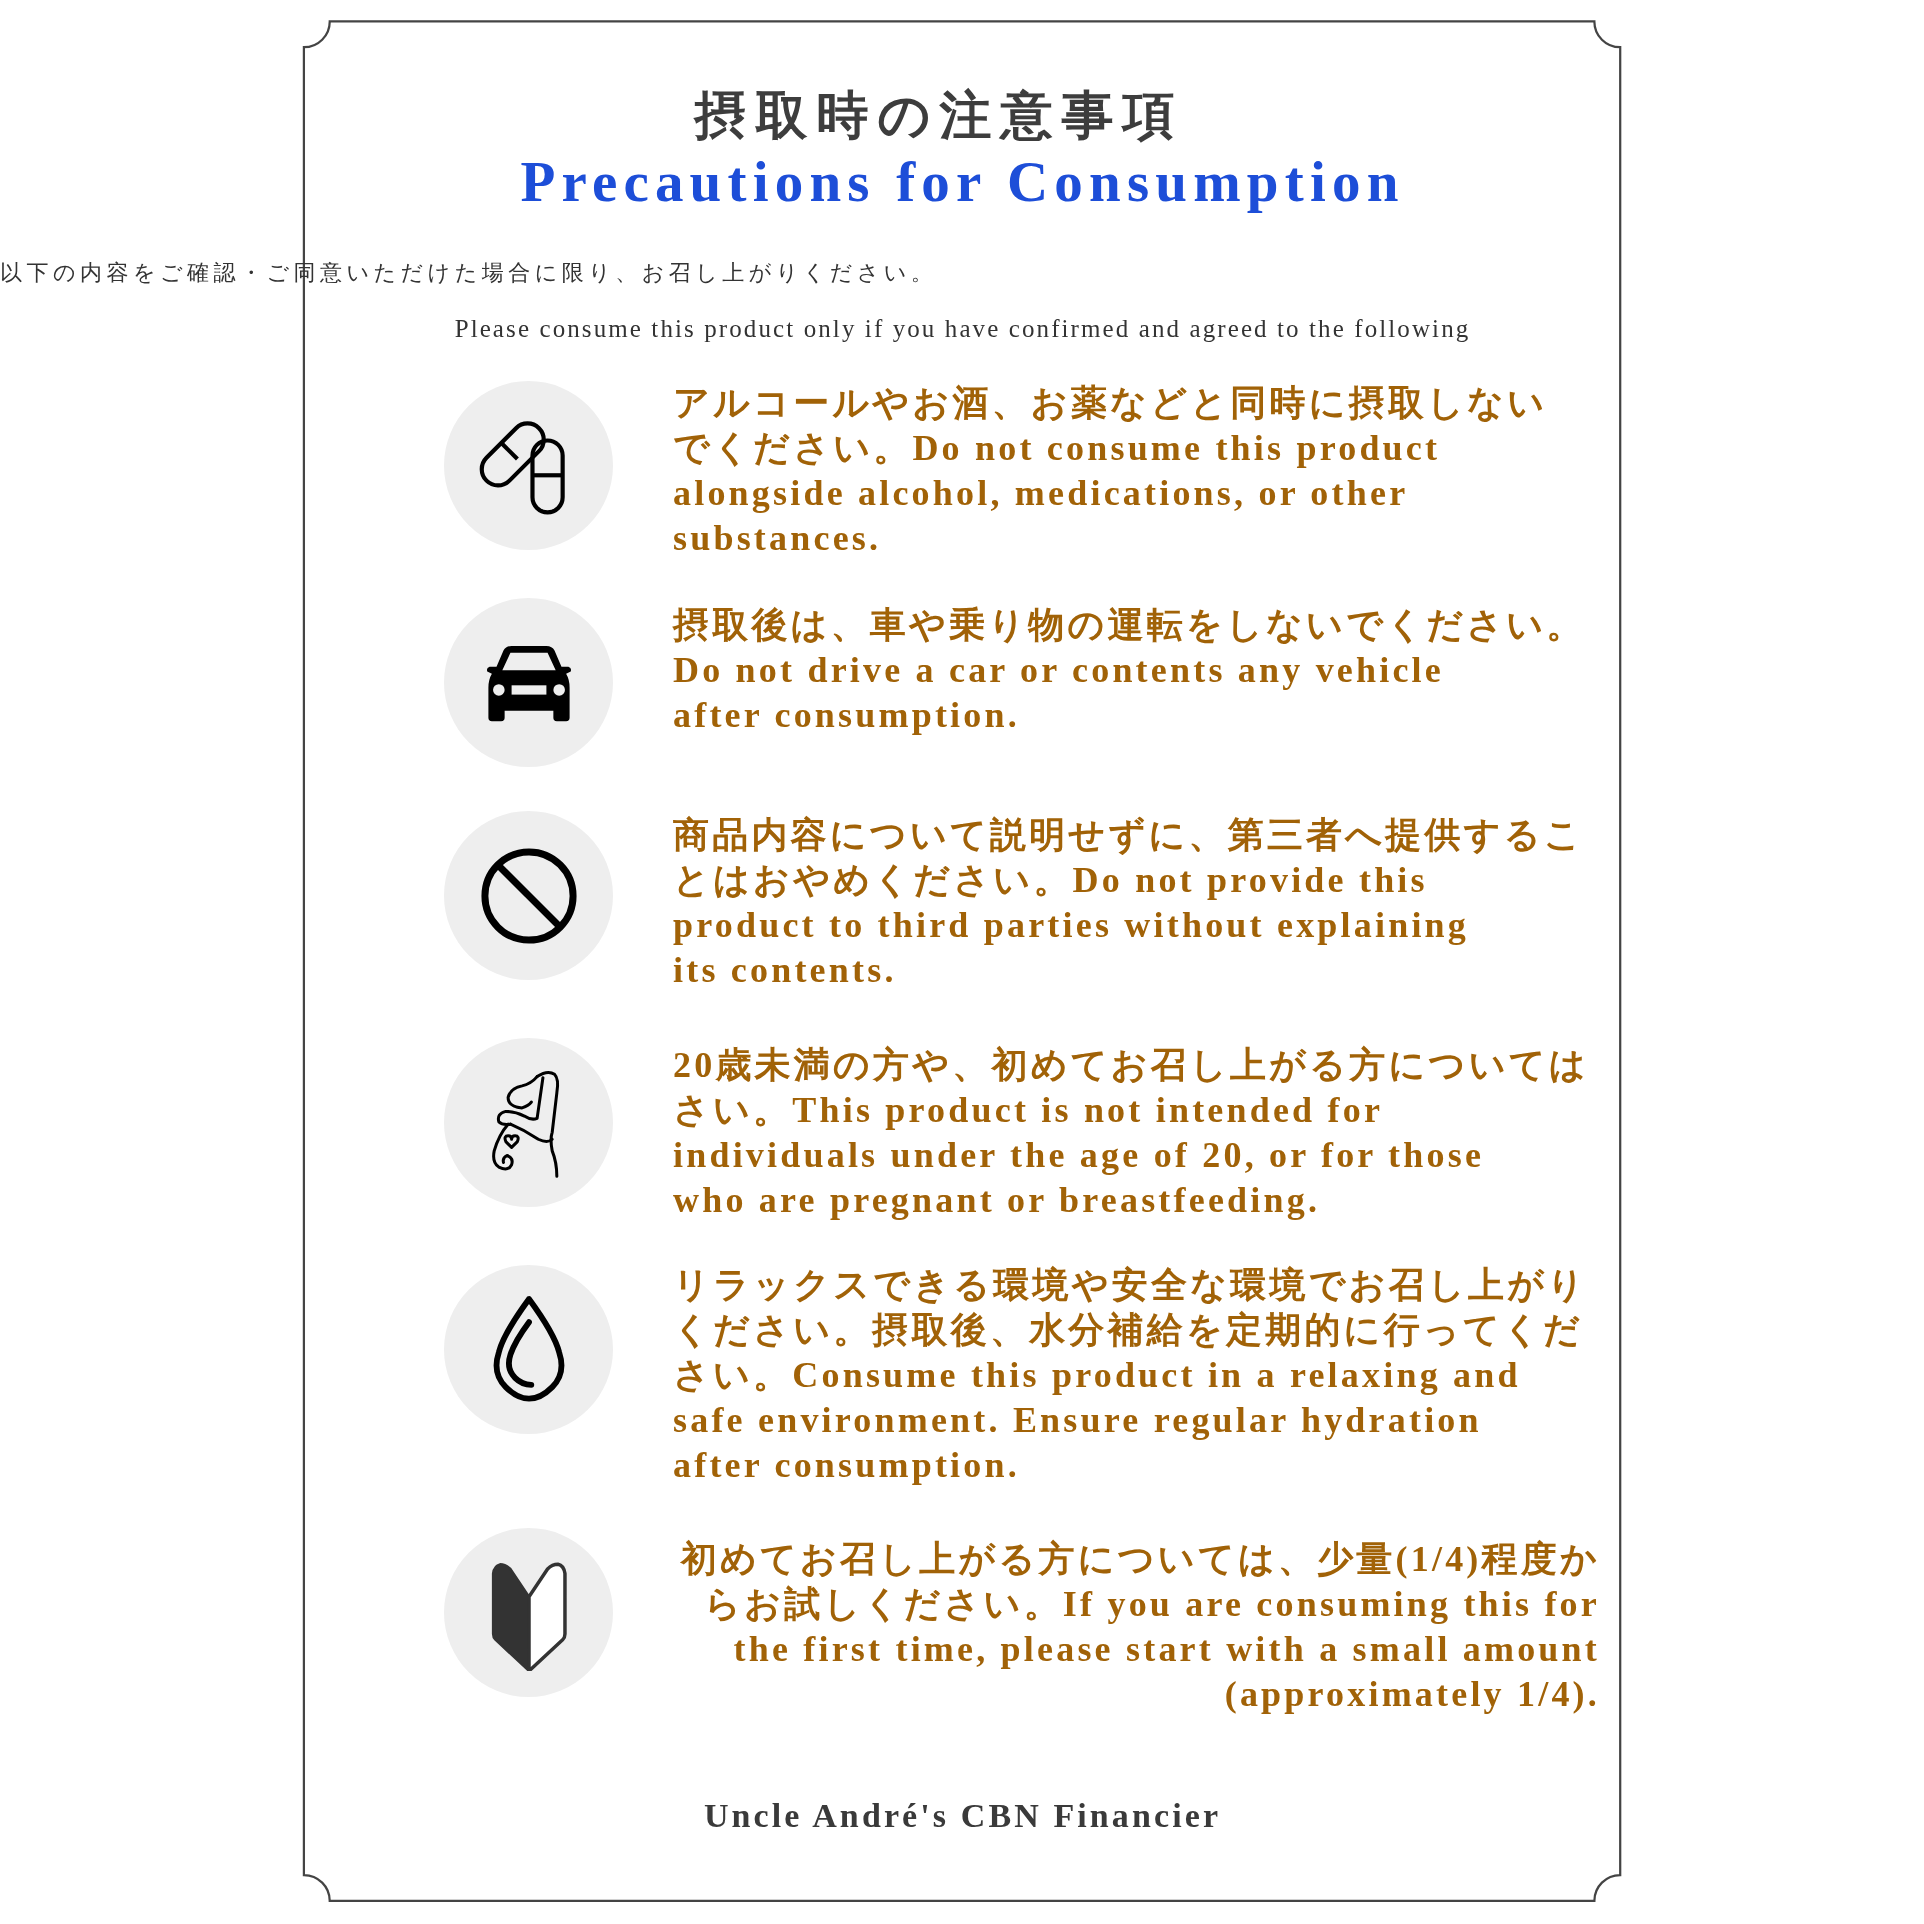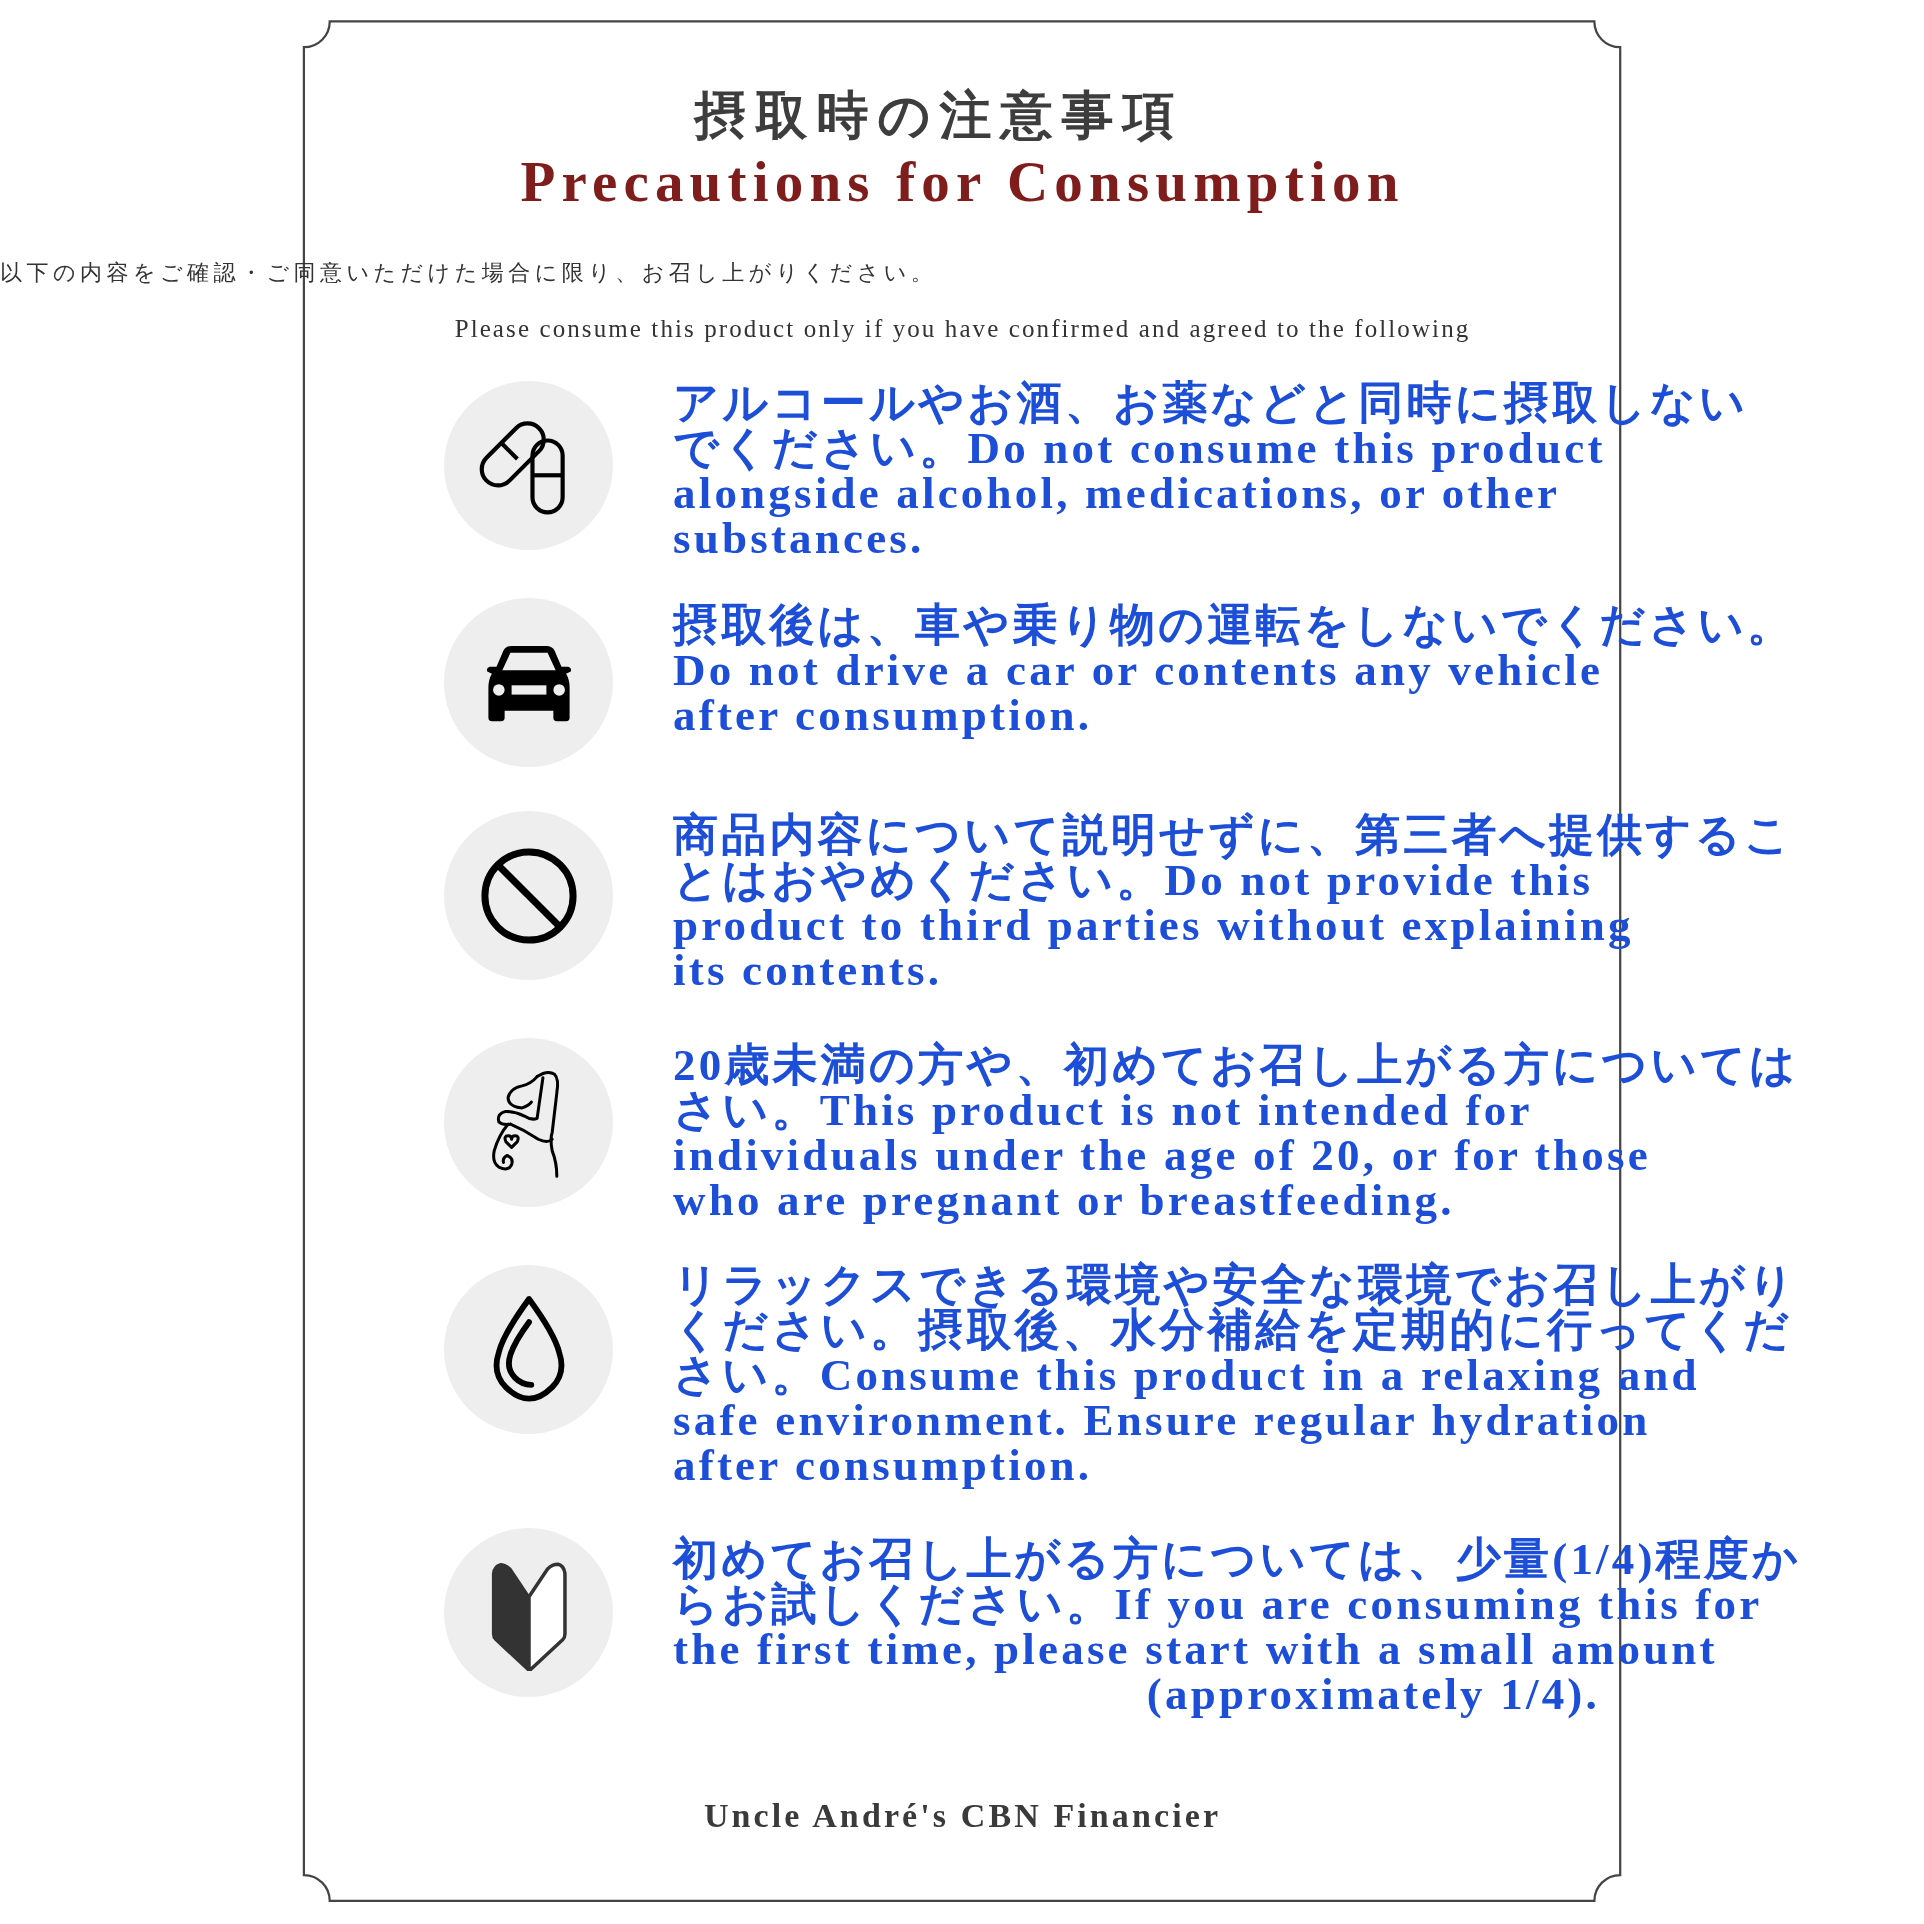--- a/index.html
+++ b/index.html
@@ -2,31 +2,31 @@
 <html style="font-size:14.3px"><head>
 <meta charset="utf-8">
 <style>
   html, body { margin:0; padding:0; background:#ffffff; }
   body { width:1925px; height:1925px; position:relative; overflow:hidden;
          font-family:"Liberation Serif","DejaVu Serif", serif; color:#3a3a3a; }
   .frame { position:absolute; left:0; top:0; width:1925px; height:1925px; }
   .title-jp { position:absolute; left:16px; width:1846px; top:82px; text-align:center;
               font-size:52px; letter-spacing:9px; font-weight:bold; color:#3d3d3d; line-height:68px; }
   .title-en { position:absolute; left:0; width:1925px; top:146px; text-align:center;
-              font-size:57px; letter-spacing:6.2px; font-weight:bold; color:#7f1d1d; line-height:71px; }
+              font-size:57px; letter-spacing:6.2px; font-weight:bold; color:#1d4ed8; line-height:71px; }
   .sub-jp { position:absolute; left:0; width:1925px; top:257px; 
             font-size:22px; letter-spacing:4.5px; color:#333; line-height:32px; }
   .sub-en { position:absolute; left:0; width:1925px; top:291px; text-align:center;
             font-size:25px; letter-spacing:2.1px; color:#333; line-height:36px;margin-top:20px; }
   .row { position:absolute; left:444px; width:1158px; }
   .icon-circle { position:absolute; left:0; width:169px; height:169px; border-radius:50%;
                  background:#eeeeee; display:flex; align-items:center; justify-content:center; }
   .icon-circle svg { width:116px; height:116px; }
-  .row-text { position:absolute; left:229px; width:927px; font-size:45px; line-height:45px;
-              letter-spacing:3.2px; color:#1d4ed8; font-weight:bold; }
+  .row-text { position:absolute; left:229px; width:927px; font-size:36px; line-height:45px;
+              letter-spacing:3.2px; color:#a16207; font-weight:bold; }
   .row-text span { display:block; white-space:nowrap; }
   .footer { position:absolute; left:0; width:1925px; top:1793px; text-align:center;
             font-size:34px; letter-spacing:3.1px; color:#3a3a3a; font-weight:bold; line-height:45px; }
 </style>
 </head>
 <body>
 
 <svg class="frame" viewBox="0 0 2160 2160" xmlns="http://www.w3.org/2000/svg">
   <path d="M370 24 L1789 24 A29 29 0 0 0 1818 53 L1818 2104 A29 29 0 0 0 1789 2133 L370 2133 A29 29 0 0 0 341 2104 L341 53 A29 29 0 0 0 370 24 Z" fill="none" stroke="#444" stroke-width="2.5"></path>
 </svg>

